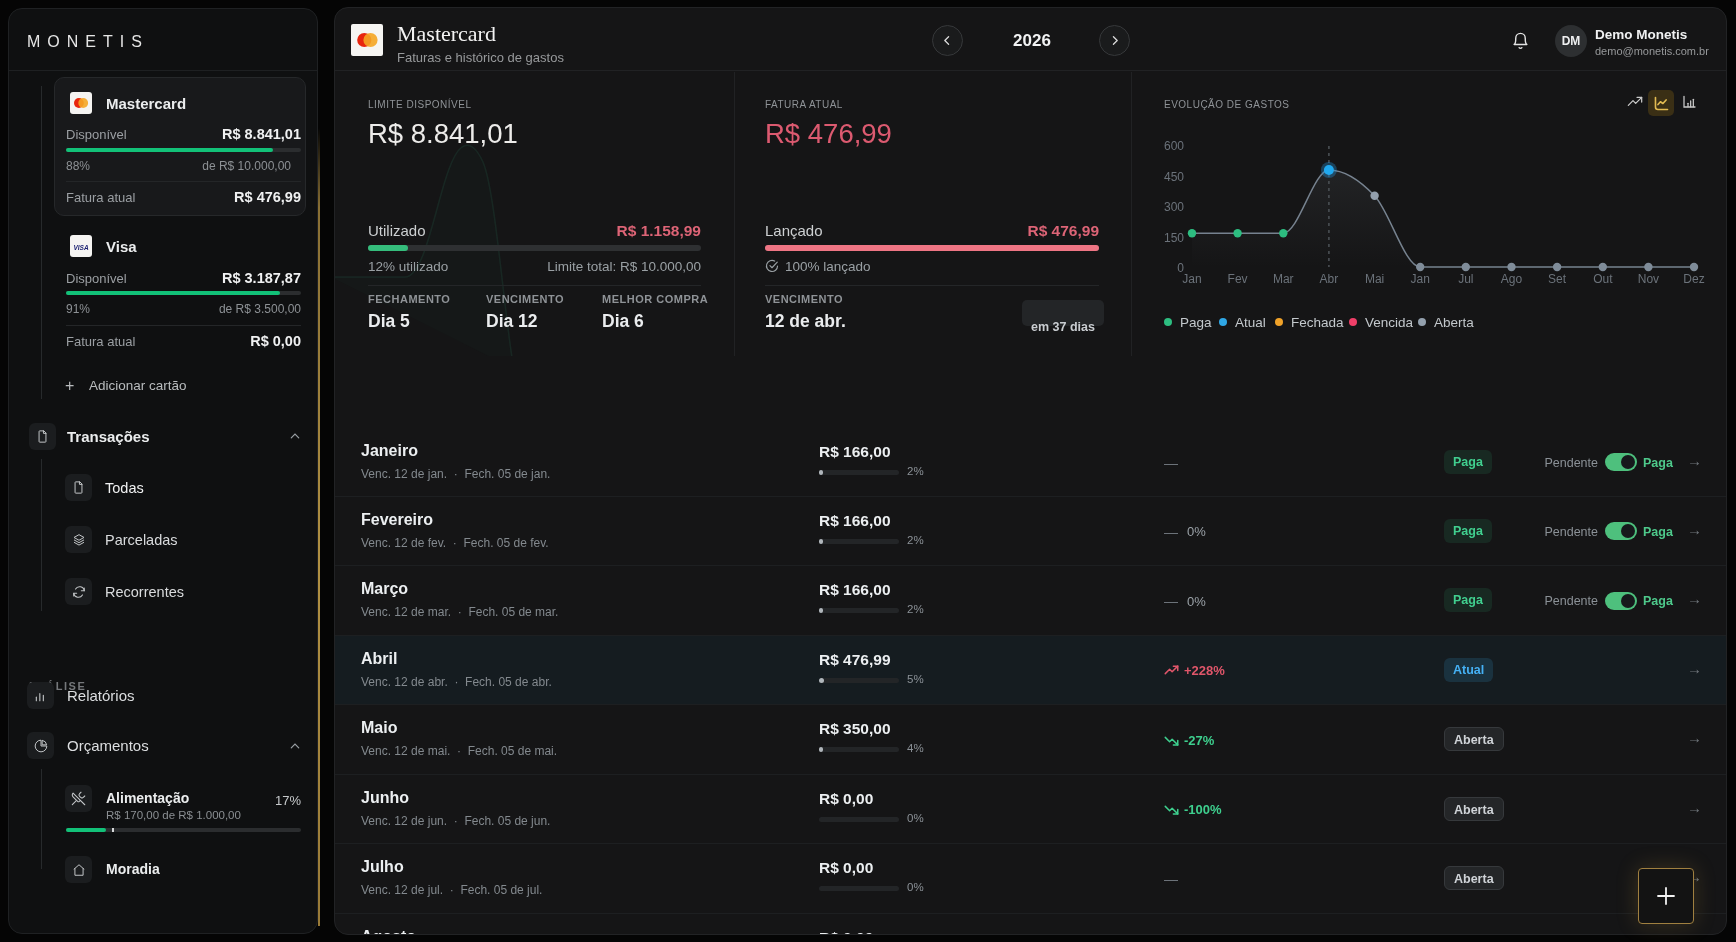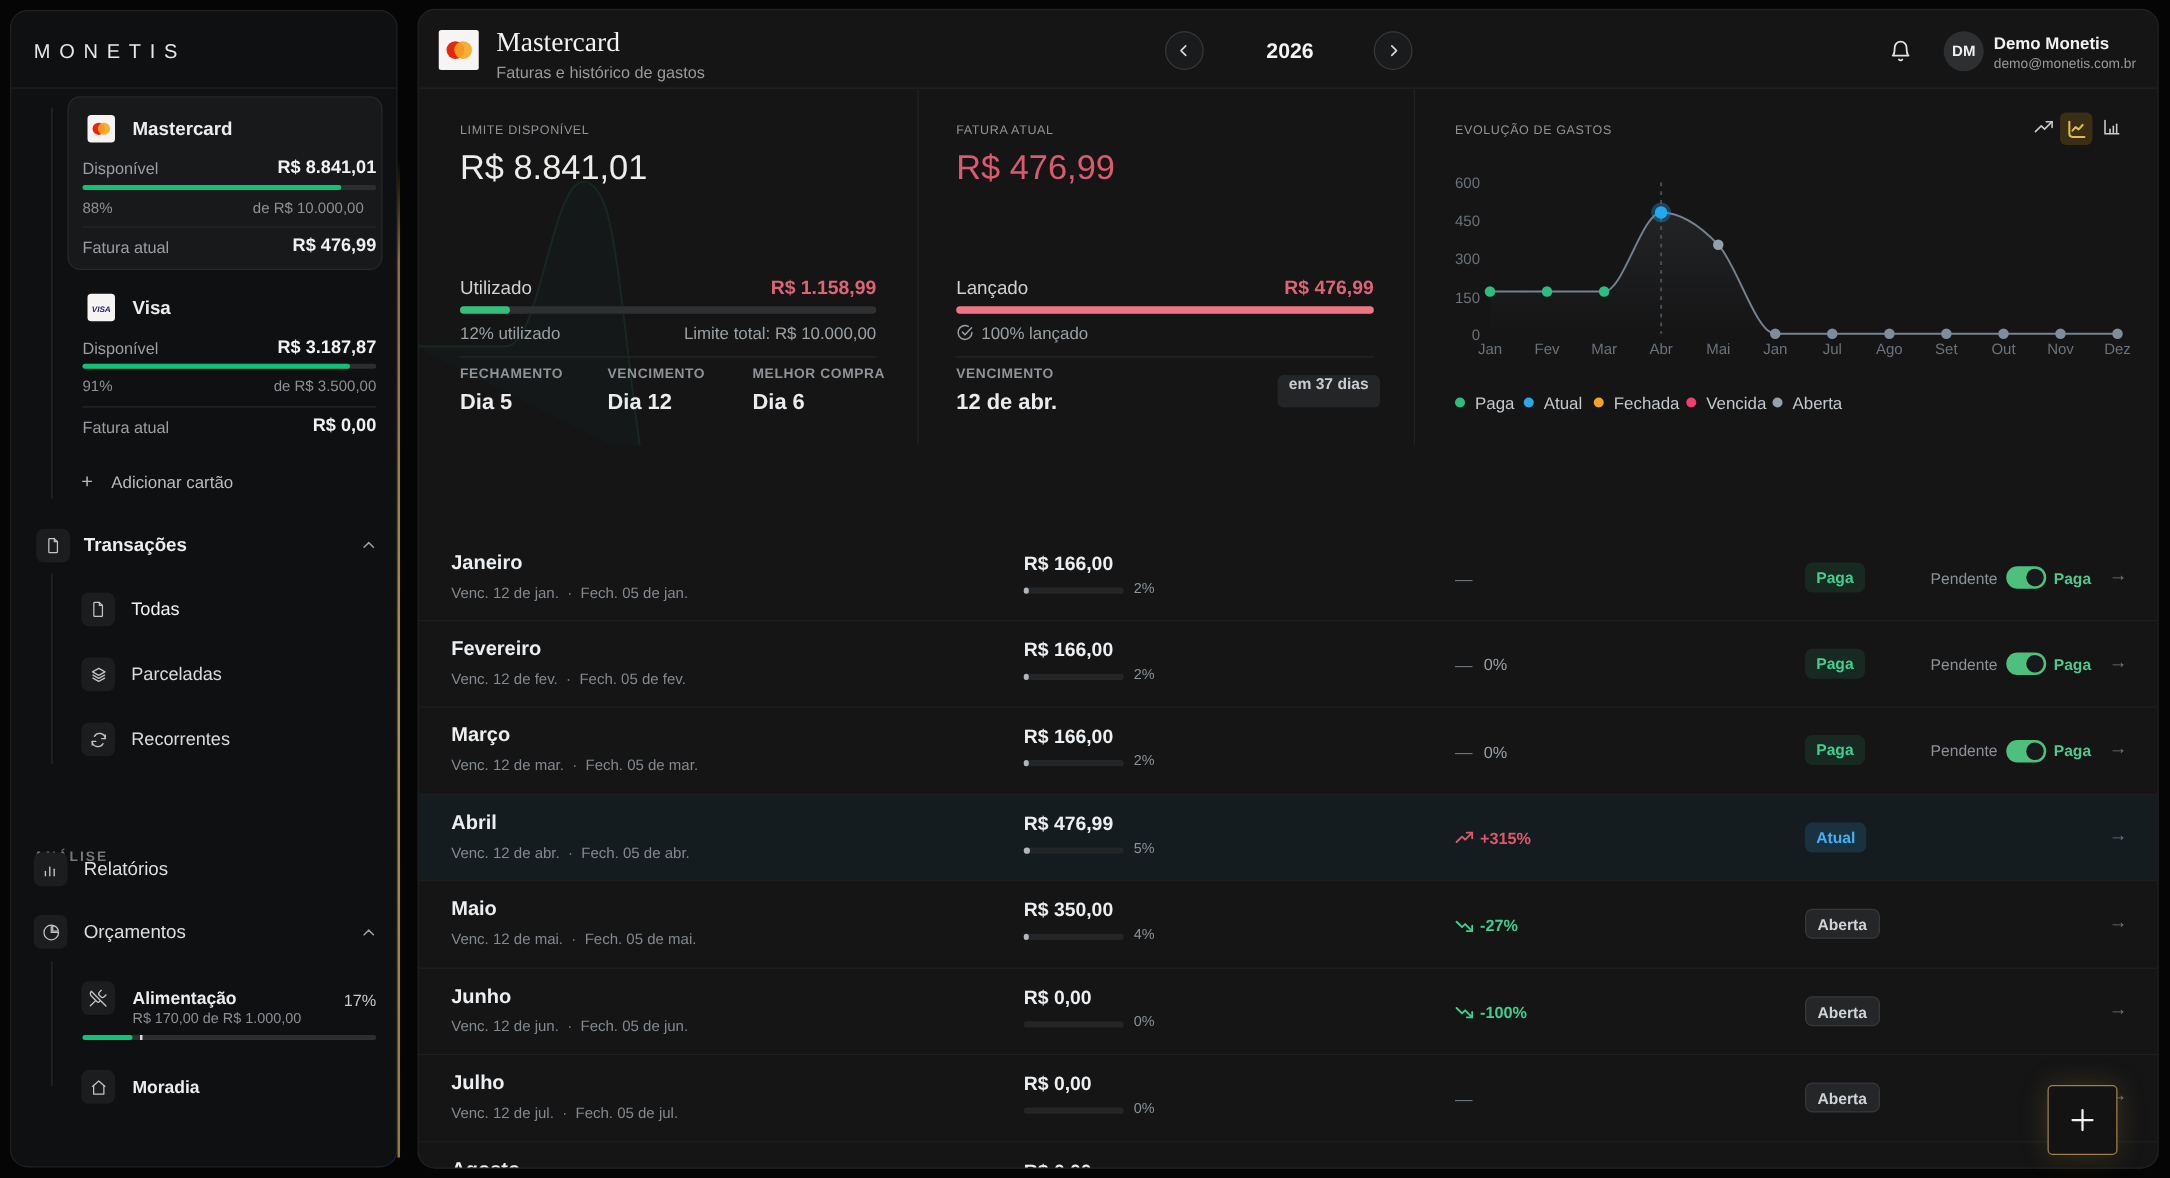--- a/index.html
+++ b/index.html
@@ -286,21 +286,21 @@
   <div class="abs" style="left:430px;top:251px">
         <svg width="14" height="14" viewBox="0 0 24 24" fill="none" stroke="#9aa0a4" stroke-width="2" stroke-linecap="round" stroke-linejoin="round">
           <path d="M21.5 12a9.5 9.5 0 1 1-5-8.4"></path>
           <path d="M8.5 11.5 12 15l9-9.5"></path>
         </svg>
       </div>
   <div class="psm" style="left:450px;top:251px">100% lançado</div>
   <div class="pdiv" style="left:430px;top:277px;width:334px"></div>
   <div class="pcl" style="left:430px;top:285px">VENCIMENTO</div>
   <div class="pcv" style="left:430px;top:303px">12 de abr.</div>
-  <div class="abs" style="left:687px;top:292px;height:26px;padding:0 9px 0;background:#232527;border-radius:5px;font-size:12.5px;color:#c9cdd1;font-weight:700">em 37 dias</div>
+  <div class="abs" style="left:687px;top:292px;height:26px;padding:20px 9px 0;background:#232527;border-radius:5px;font-size:12.5px;color:#c9cdd1;font-weight:700">em 37 dias</div>
 
   <div class="panlab" style="left:829px;top:91px">EVOLUÇÃO DE GASTOS</div>
   <div class="icobtn" style="left:1287px;top:81px">
         <svg width="16" height="16" viewBox="0 0 24 24" fill="none" stroke="#c9c9c9" stroke-width="1.9" stroke-linecap="round" stroke-linejoin="round">
           <polyline points="2,17 9,10 13,14 22,5"></polyline>
           <polyline points="15,5 22,5 22,12"></polyline>
         </svg>
       </div>
   <div class="icobtn" style="left:1313px;top:82px;background:#3a2f15;border-radius:5px">
         <svg width="17" height="17" viewBox="0 0 24 24" fill="none" stroke="#e2bb52" stroke-width="2.3" stroke-linecap="round" stroke-linejoin="round">
@@ -435,21 +435,21 @@
           <i style="width:5px"></i>
         </div>
   <div class="rp">5%</div>
   <div class="rvar">
           <span class="vic">
             <svg width="15" height="15" viewBox="0 0 24 24" fill="none" stroke="#e0566a" stroke-width="2.4" stroke-linecap="round" stroke-linejoin="round">
               <polyline points="2,17 9,10 13,14 22,5"></polyline>
               <polyline points="15,5 22,5 22,12"></polyline>
             </svg>
           </span>
-          <span class="vt" style="color:#e0566a">+315%</span>
+          <span class="vt" style="color:#e0566a">+228%</span>
         </div>
   <div class="rchip"><div class="chip" style="color:#45b1f5;background:rgba(56,168,232,0.16)">Atual</div></div>
 
   <div class="rarr">→</div>
 </div>
 
 <div class="row" style="top:697.3px;">
   <div class="rt">Maio</div>
   <div class="rs">Venc. 12 de mai. &nbsp;·&nbsp;&nbsp;Fech. 05 de mai.</div>
   <div class="rv">R$ 350,00</div>

